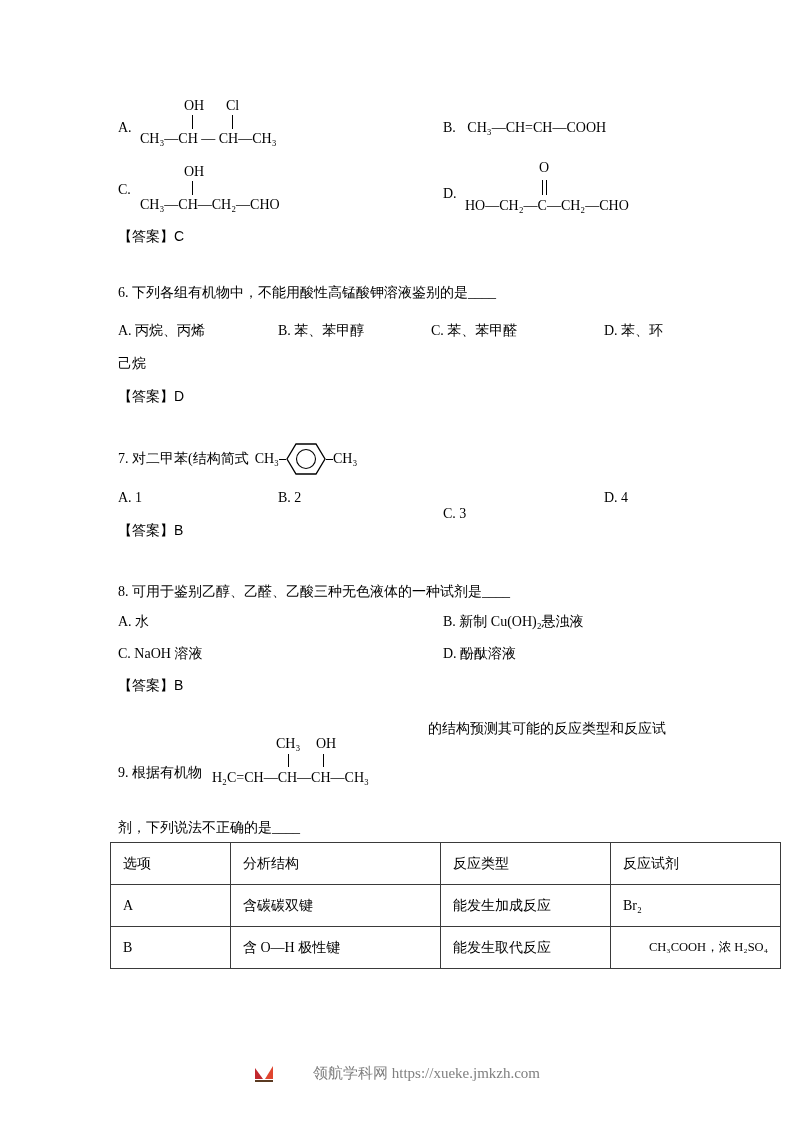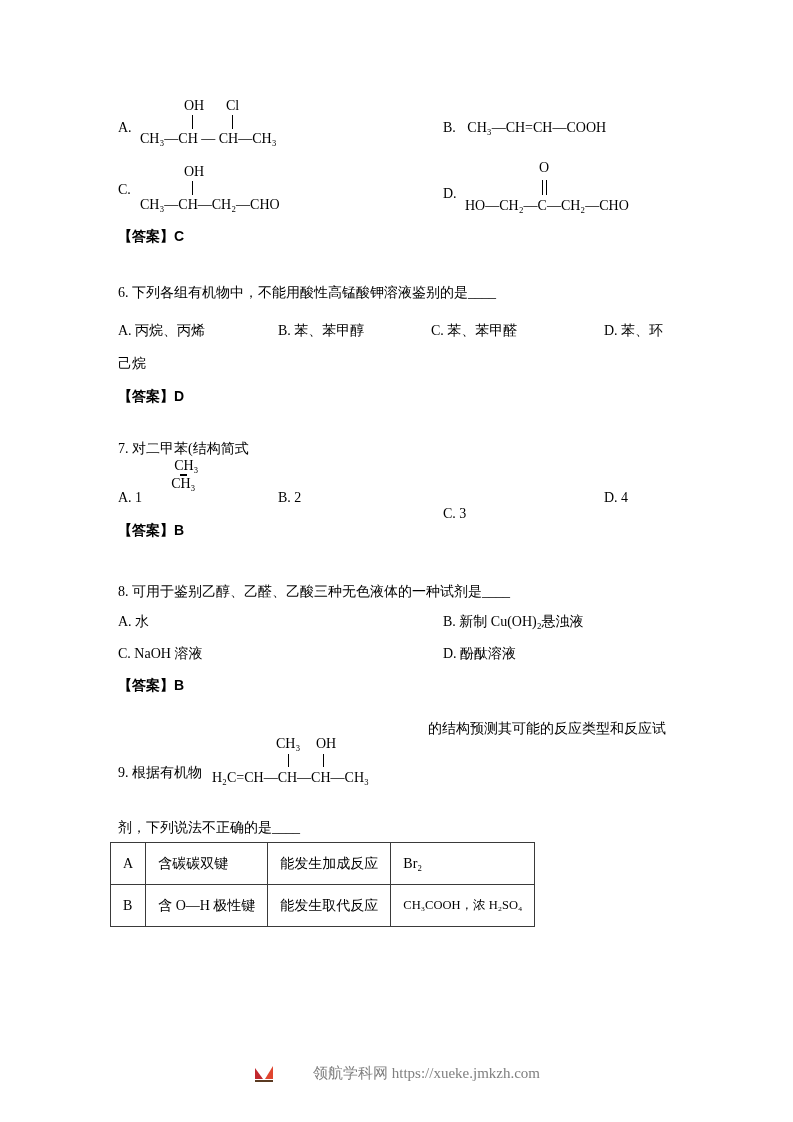--- a/index.html
+++ b/index.html
@@ -8,23 +8,23 @@
     font-family:"Liberation Serif","DejaVu Serif",serif;
     font-size:14px;color:#000;overflow:hidden;
   }
   .abs{position:absolute;white-space:nowrap;}
   .struct{position:absolute;}
   .struct > *{position:absolute;white-space:nowrap;}
   .vline{width:0;border-left:1px solid #000;}
   .vline2{width:3px;border-left:1px solid #000;border-right:1px solid #000;}
   .answer{
     font-family:"Liberation Sans","DejaVu Sans",sans-serif;
-    font-weight:bold;font-size:14px;
+    font-weight:normal;font-size:14px;
   }
-  .row{display:flex;align-items:center;flex-direction:column;}
+  .row{display:flex;align-items:center;}
   .hbond{display:inline-block;width:7px;height:0;border-top:1px solid #000;}
   .sp6{margin-left:6px;}
   .sp8{margin-left:8px;}
   .qtable{position:absolute;left:110px;top:842px;border-collapse:collapse;table-layout:fixed;}
   .qtable th,.qtable td{
     border:1px solid #3a3a3a;font-weight:normal;text-align:left;
     padding:0 12px;font-size:14px;white-space:nowrap;overflow:hidden;
   }
   .qtable tr{height:42px;}
   .logo{position:relative;width:22px;height:22px;display:inline-block;margin-right:6px;}
@@ -115,20 +115,26 @@
     <span style="left:104px;top:0;">OH</span>
     <span class="vline" style="left:76px;top:18px;height:13px;"></span>
     <span class="vline" style="left:111px;top:18px;height:13px;"></span>
     <span style="left:0;top:34px;">H₂C=CH—CH—CH—CH₃</span>
   </div>
   <span class="abs" style="left:428px;top:720px;">的结构预测其可能的反应类型和反应试</span>
   <span class="abs" style="left:118px;top:819px;">剂，下列说法不正确的是____</span>
 
   <table class="qtable">
     <tbody>
+        <tr>
+      <th style="width:95px;">选项</th>
+      <th style="width:185px;">分析结构</th>
+      <th style="width:145px;">反应类型</th>
+      <th style="width:145px;">反应试剂</th>
+    </tr>
     <tr>
       <td>A</td>
       <td>含碳碳双键</td>
       <td>能发生加成反应</td>
       <td>Br₂</td>
     </tr>
     <tr>
       <td>B</td>
       <td>含 O—H 极性键</td>
       <td>能发生取代反应</td>

